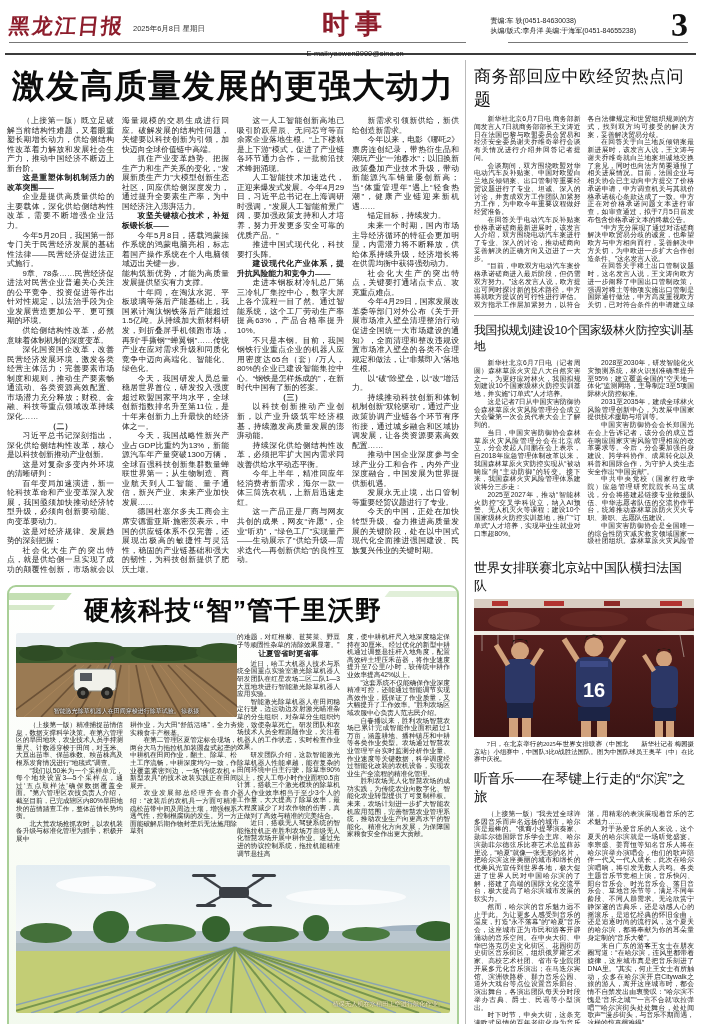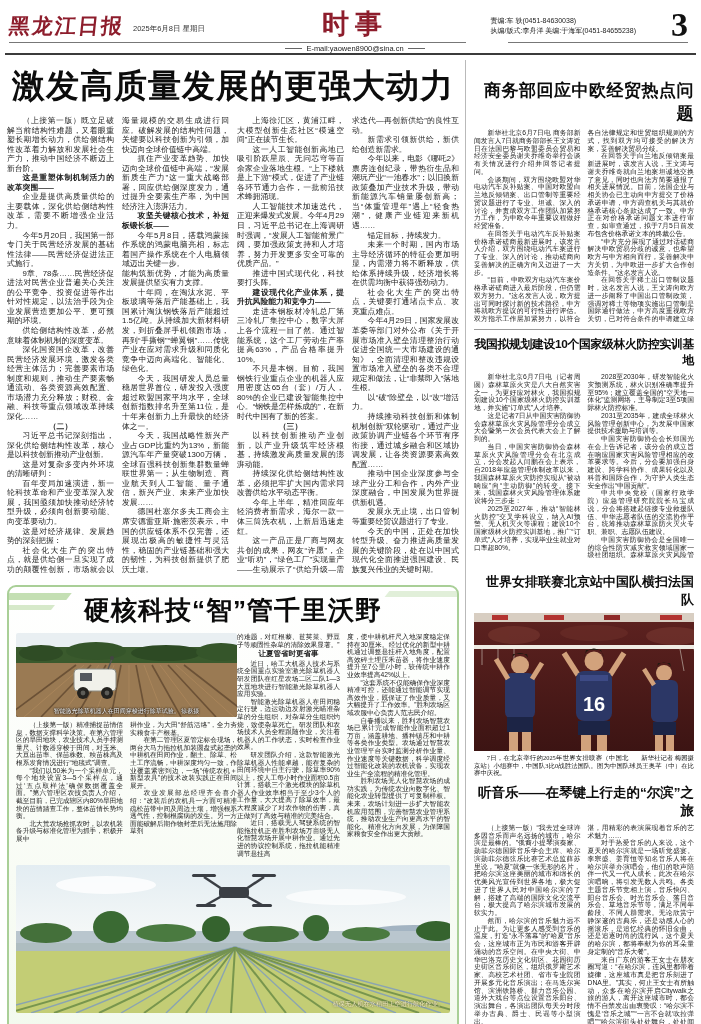--- a/index.html
+++ b/index.html
@@ -17,21 +17,21 @@
     font-family:"Liberation Serif","DejaVu Serif",serif;
     font-weight:bold;font-size:21px;color:#8d1d2c;letter-spacing:2px;
     transform:skewX(-6deg);
   }
   .mh-date{position:absolute;left:128px;top:18px;font-size:7.5px;color:#333;}
   .mh-center{position:absolute;left:280px;top:0;width:140px;text-align:center;}
   .mh-title{
     font-family:"Liberation Serif","DejaVu Serif",serif;
     font-weight:bold;font-size:27px;color:#8d1d2c;letter-spacing:6px;
   }
-  .mh-email-row{display:flex;align-items:center;gap:4px;margin-top:2px;}
+  .mh-email-row{display:flex;align-items:center;gap:4px;margin-top:2px;flex-direction:column;}
   .mh-email-row .rule{flex:1;border-top:1px solid #666;}
   .mh-email{font-size:7.5px;color:#222;white-space:nowrap;}
   .mh-editors{position:absolute;right:60px;top:10px;text-align:left;font-size:7px;line-height:10px;color:#222;}
   .mh-pagenum{
     position:absolute;right:8px;top:0;
     font-family:"Liberation Serif","DejaVu Serif",serif;
     font-weight:bold;font-size:34px;color:#111;
   }
   .mh-underline{position:absolute;left:4px;right:230px;top:36px;border-top:1px solid #777;}
   .mh-underline2{position:absolute;right:8px;width:180px;top:36px;border-top:1px solid #777;}
@@ -86,21 +86,21 @@
     font-size:6px;color:#fff;text-align:center;text-indent:0;
     text-shadow:0 0 2px #000,0 0 2px #000;
   }
   .drone-photo{height:148px;margin-top:4px;overflow:hidden;border-radius:2px;}
   .drone-cap{
     position:absolute;right:6px;bottom:4px;font-size:6.2px;color:#f3edbe;
     text-shadow:0 0 2px #333;text-indent:0;
   }
 
   
-  .art-headline{margin:19px 0 4px;text-align:right;font-weight:bold;color:#0c0c0c;}
+  .art-headline{margin:5px 0 4px;text-align:left;font-weight:normal;color:#0c0c0c;}
   .h-a{font-size:17px;letter-spacing:.5px;}
   .h-b{font-size:11.8px;letter-spacing:-.3px;margin-top:7px;}
   .h-c{font-size:13px;margin-top:8px;}
   .h-d{font-size:13.5px;margin-top:7px;}
   .art-body{
     column-count:2;column-gap:7px;overflow:hidden;
     font-size:6.8px;line-height:7.75px;color:#222;
   }
   .body-a{height:196px;}
   .body-b{height:192px;}
@@ -149,29 +149,28 @@
           <p>今年5月20日，我国第一部专门关于民营经济发展的基础性法律——民营经济促进法正式施行。</p>
           <p>9章、78条……民营经济促进法对民营企业普遍关心关注的公平竞争、投资促进等作出针对性规定，以法治手段为企业发展营造更加公平、更可预期的环境。</p>
           <p>供给侧结构性改革，必然意味着体制机制的深度变革。</p>
           <p>深化国资国企改革，改善民营经济发展环境，激发各类经营主体活力；完善要素市场制度和规则，推动生产要素畅通流动、各类资源高效配置、市场潜力充分释放；财税、金融、科技等重点领域改革持续深化……</p>
           <p class="c">（二）</p>
           <p>习近平总书记深刻指出，深化供给侧结构性改革，核心是以科技创新推动产业创新。</p>
           <p>这是对复杂多变内外环境的清晰研判：</p>
           <p>百年变局加速演进，新一轮科技革命和产业变革深入发展，我国亟须加快推动经济转型升级，必须向创新要动能、向变革要动力。</p>
           <p>这是对经济规律、发展趋势的深刻把握：</p>
           <p>社会化大生产的突出特点，就是供给侧一旦实现了成功的颠覆性创新，市场就会以海量规模的交易生成进行回应。破解发展的结构性问题，关键要以科技创新为引领，加快迈向全球价值链中高端。</p>
-          <p>抓住产业变革趋势、加快迈向全球价值链中高端，“发展新质生产力”这一重大战略部署，回应供给侧深度发力，通过提升全要素生产率，为中国经济注入澎湃活力。</p>
+          <p>抓住产业变革趋势、把握生产力和生产关系的变化，“发展新质生产力”大模型创新生态社区，回应供给侧深度发力，通过提升全要素生产率，为中国经济注入澎湃活力。</p>
           <p class="b">攻坚关键核心技术，补短板锻长板——</p>
           <p>今年5月8日，搭载鸿蒙操作系统的鸿蒙电脑亮相，标志着国产操作系统在个人电脑领域迈出关键一步。</p>
           <p class="noind">能构筑新优势，才能为高质量发展提供坚实有力支撑。</p>
           <p>十年间，在淘汰水泥、平板玻璃等落后产能基础上，我国累计淘汰钢铁落后产能超过1.5亿吨。从持续加大新材料研发，到折叠屏手机领跑市场，再到“手撕钢”“蝉翼钢”……传统产业在应对需求升级和同质化竞争中迈向高端化、智能化、绿色化。</p>
           <p>今天，我国研发人员总量稳居世界首位，研发投入强度超过欧盟国家平均水平，全球创新指数排名升至第11位，是十年来创新力上升最快的经济体之一。</p>
           <p>今天，我国战略性新兴产业占GDP比重约为13%，新能源汽车年产量突破1300万辆，全球百强科技创新集群数量蝉联世界第一；从生物制造、商业航天到人工智能、量子通信，新兴产业、未来产业加快发展……</p>
           <p>德国杜塞尔多夫工商会主席安德雷亚斯·施密茨表示，中国的供应链体系不仅完善，还展现出极高的敏捷性与灵活性，稳固的产业链基础和强大的韧性，为科技创新提供了肥沃土壤。</p>
-          <p>上海徐汇区，黄浦江畔，大模型创新生态社区“模速空间”正在拔节生长。</p>
           <p>这一人工智能创新高地已吸引阶跃星辰、无问芯穹等百余家企业落地生根。“上下楼就是上下游”模式，促进了产业链各环节通力合作，一批前沿技术蜂拥涌现。</p>
           <p>人工智能技术加速迭代，正迎来爆发式发展。今年4月29日，习近平总书记在上海调研时强调，“发展人工智能前景广阔，要加强政策支持和人才培养，努力开发更多安全可靠的优质产品。”</p>
           <p>推进中国式现代化，科技要打头阵。</p>
           <p class="b">建设现代化产业体系，提升抗风险能力和竞争力——</p>
           <p>走进本钢板材冷轧总厂第三冷轧厂集控中心，数字大屏上各个流程一目了然。通过智能系统，这个工厂劳动生产率提高63%，产品合格率提升10%。</p>
           <p>不只是本钢。目前，我国钢铁行业重点企业的机器人应用密度达65台（套）/万人，80%的企业已建设智能集控中心。“钢铁是怎样炼成的”，在新时代中国有了新的答案。</p>
           <p class="c">（三）</p>
           <p>以科技创新推动产业创新，以产业升级筑牢经济根基，持续激发高质量发展的澎湃动能。</p>
           <p>持续深化供给侧结构性改革，必须把牢扩大国内需求同改善供给水平动态平衡。</p>
           <p>今年上半年，精准回应年轻消费者新需求，海尔一款一体三筒洗衣机，上新后迅速走红。</p>

